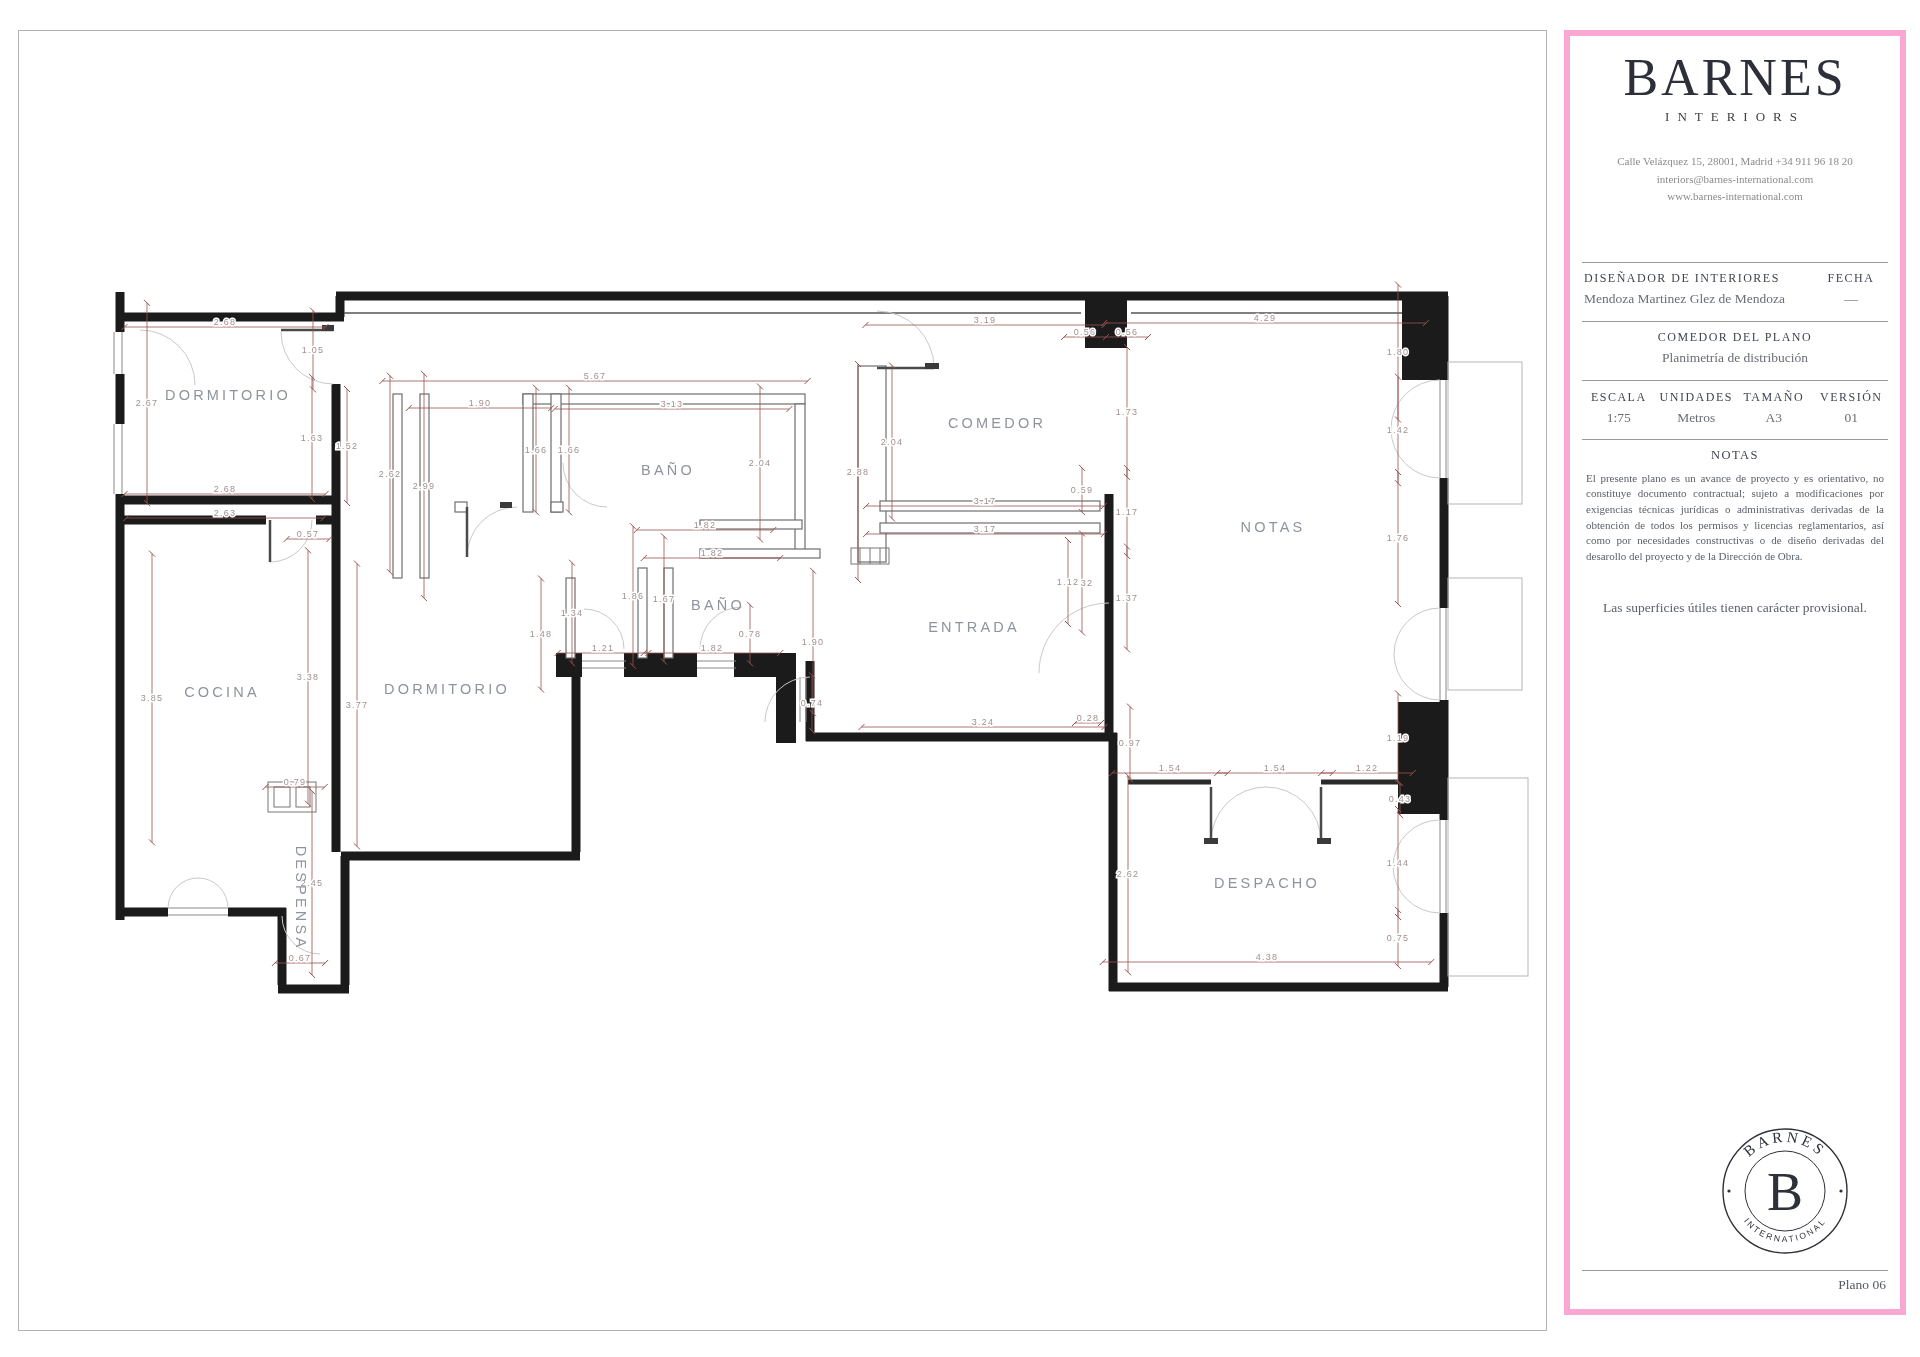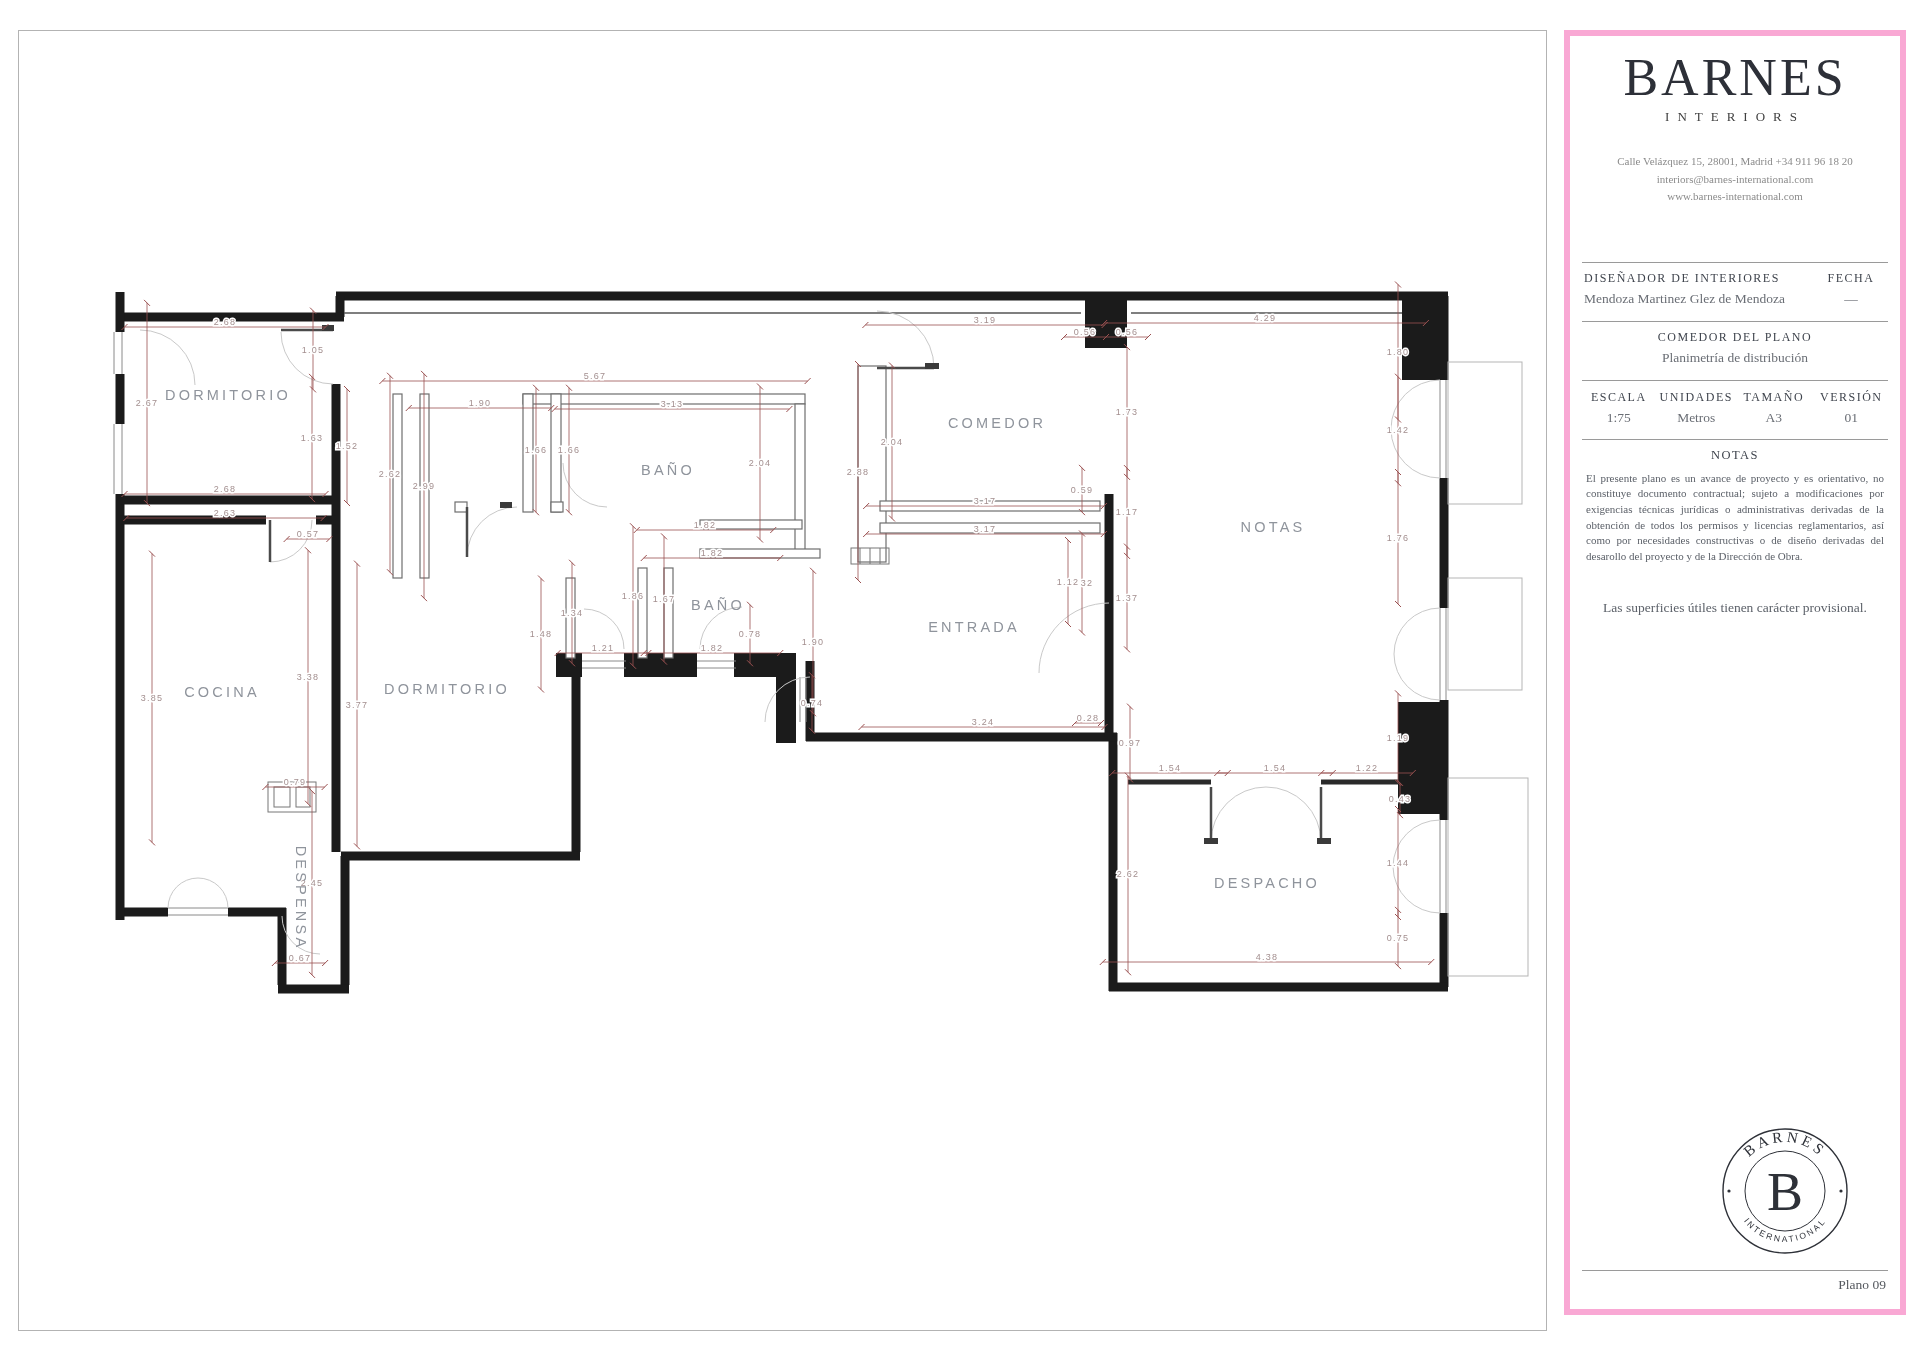--- a/index.html
+++ b/index.html
@@ -621,15 +621,15 @@
       </text>
       <text font-family="Liberation Sans, sans-serif" font-size="8.5" letter-spacing="2.2" fill="#2e3138">
         <textPath href="#arcBot" startOffset="50%" text-anchor="middle">INTERNATIONAL</textPath>
       </text>
       <circle cx="9" cy="65" r="1.6" fill="#2e3138"></circle>
       <circle cx="121" cy="65" r="1.6" fill="#2e3138"></circle>
       <text x="65" y="84" text-anchor="middle" font-family="Liberation Serif, serif" font-size="54" fill="#2e3138">B</text>
     </svg>
 
     <div class="bottom-rule"></div>
-    <div class="page-label">Plano 09</div>
+    <div class="page-label">Plano 06</div>
   </div>
 </div>
 
 </body></html>

